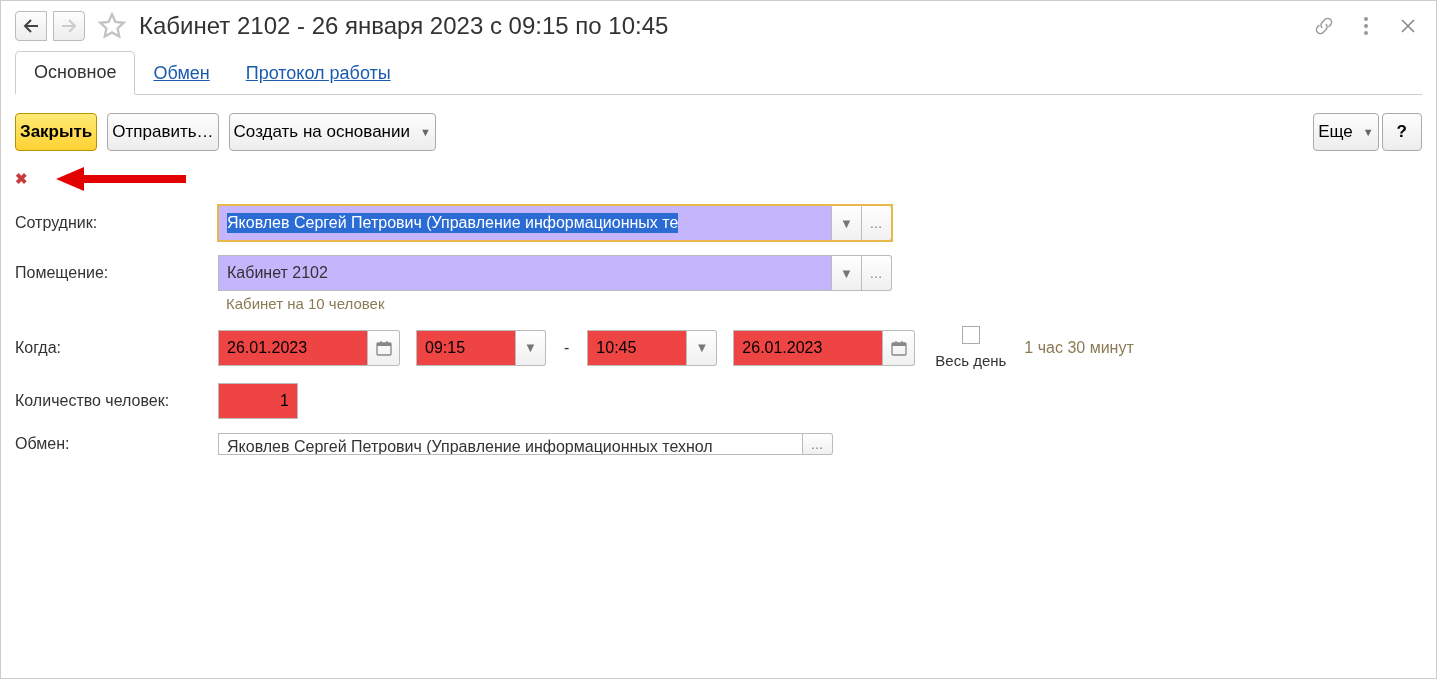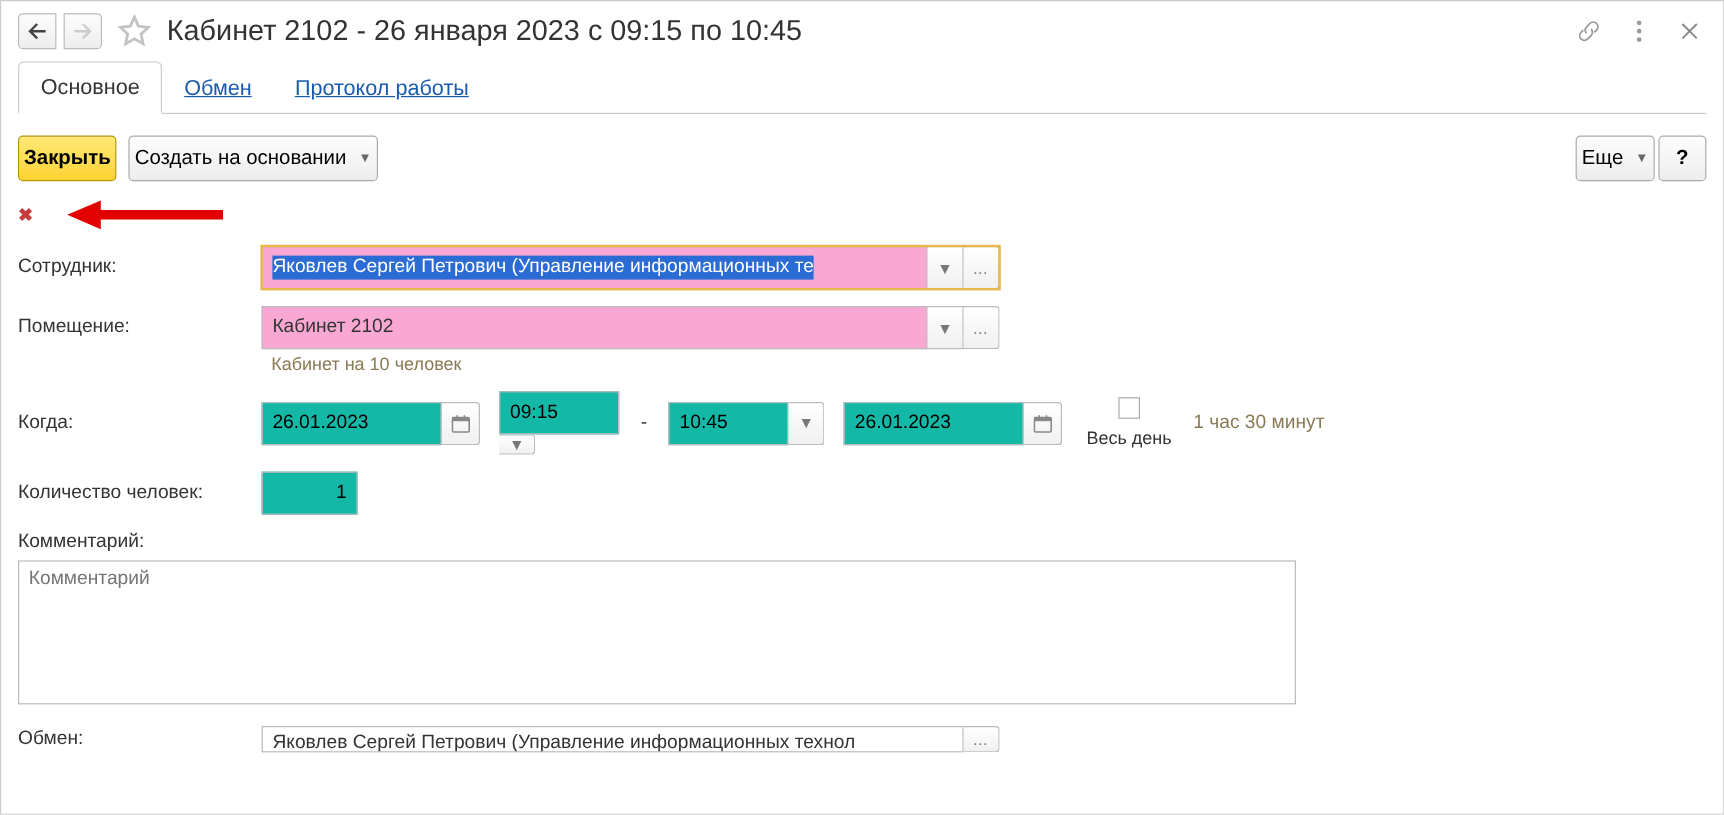--- a/index.html
+++ b/index.html
@@ -57,29 +57,29 @@
   .x-icon{color:#c73c3c;font-weight:bold;font-size:15px;}
   .arrow-annot{margin-left:20px;display:flex;align-items:center;}
   .arrow-annot svg{display:block;}
 
   .form{padding:0 14px;}
   .row{display:flex;align-items:center;margin-bottom:14px;gap:8px;}
   .label{width:195px;font-size:16px;color:#333;}
 
   .combo{display:flex;align-items:stretch;}
   .combo.active{outline:2px solid #e8b84a;outline-offset:-1px;}
-  .combo-input{height:36px;border:1px solid #bbb;padding:4px 8px;font-size:16px;width:555px;background:#f9a8d4;display:flex;align-items:center;overflow:hidden;white-space:nowrap;}
+  .combo-input{height:36px;border:1px solid #bbb;padding:4px 8px;font-size:16px;width:614px;background:#c4b5fd;display:flex;align-items:center;overflow:hidden;white-space:nowrap;}
   .combo-input.selected span{background:#2a6bd4;color:#fff;padding:1px 0;}
   .combo-caret,.combo-dots{width:30px;border:1px solid #bbb;border-left:none;background:linear-gradient(#fff,#f0f0f0);display:flex;align-items:center;justify-content:center;cursor:pointer;color:#777;font-size:13px;border-radius:0 3px 3px 0;}
   .combo-caret{border-radius:0;}
   .combo-dots{letter-spacing:1px;}
 
   .hint-text{color:#8a7a55;font-size:15px;margin:-10px 0 14px 211px;}
 
-  .date-input,.time-input,.num-input{height:36px;border:1px solid #bbb;padding:4px 8px;font-size:16px;background:#14b8a6;}
+  .date-input,.time-input,.num-input{height:36px;border:1px solid #bbb;padding:4px 8px;font-size:16px;background:#ef4444;}
   .date-wrap,.time-wrap{display:flex;align-items:stretch;}
   .date-input{width:150px;}
   .date-btn{width:32px;border:1px solid #bbb;border-left:none;background:linear-gradient(#fff,#f0f0f0);display:flex;align-items:center;justify-content:center;cursor:pointer;border-radius:0 3px 3px 0;}
   .time-input{width:100px;}
   .time-btn{width:30px;border:1px solid #bbb;border-left:none;background:linear-gradient(#fff,#f0f0f0);display:flex;align-items:center;justify-content:center;cursor:pointer;color:#777;font-size:13px;border-radius:0 3px 3px 0;}
   .dash{margin:0 10px;font-size:16px;color:#333;}
   .checkbox-wrap{display:flex;align-items:center;gap:8px;margin-left:12px;flex-direction:column;}
   .checkbox{width:18px;height:18px;border:1px solid #aaa;background:#fff;cursor:pointer;}
   .dur-text{color:#8a7a55;font-size:16px;margin-left:10px;}
 
@@ -137,20 +137,21 @@
 
   <div class="tabs">
     <div class="tab active">Основное</div>
     <div class="tab link">Обмен</div>
     <div class="tab link">Протокол работы</div>
   </div>
   <div class="tabs-underline"></div>
 
   <div class="toolbar">
     <button class="btn primary">Закрыть</button>
+    <button class="btn">Отправить…</button>
     <button class="btn">
       <span>Создать на основании</span>
       <span class="caret">▼</span>
     </button>
     <div class="toolbar-right">
       <button class="btn">
         <span>Еще</span>
         <span class="caret">▼</span>
       </button>
       <button class="btn help">?</button>
@@ -206,21 +207,21 @@
         <input class="date-input" value="26.01.2023" style="">
         <div class="date-btn cal-icon">
           <svg width="16" height="16" viewBox="0 0 16 16">
               <rect x="1" y="3" width="14" height="12" rx="1" fill="none" stroke="#888" stroke-width="1.3"></rect>
               <rect x="1" y="3" width="14" height="3" fill="#888"></rect>
               <line x1="5" y1="1" x2="5" y2="4" stroke="#888" stroke-width="1.3"></line>
               <line x1="11" y1="1" x2="11" y2="4" stroke="#888" stroke-width="1.3"></line>
             </svg>
         </div>
       </div>
-      <div class="time-wrap" style="margin-left:8px;flex-direction:column;">
+      <div class="time-wrap" style="margin-left:8px;">
         <input class="time-input" value="09:15" style="">
         <div class="time-btn">
             <span>▼</span>
           </div>
       </div>
       <span class="dash">-</span>
       <div class="time-wrap">
         <input class="time-input" value="10:45" style="">
         <div class="time-btn">
             <span>▼</span>
@@ -242,24 +243,20 @@
         <span>Весь день</span>
       </div>
       <span class="dur-text">1 час 30 минут</span>
     </div>
 
     <div class="row">
       <div class="label">Количество человек:</div>
       <input class="num-input" value="1" style="">
     </div>
 
-    <div class="row" style="align-items:flex-start;flex-direction:column;gap:6px;margin-bottom:18px;">
-      <div class="label" style="width:auto;">Комментарий:</div>
-      <textarea class="comment-area" placeholder="Комментарий" style=""></textarea>
-    </div>
 
     <div class="row">
       <div class="label">Обмен:</div>
       <div class="author-wrap">
         <div class="author-input"><span>Яковлев Сергей Петрович (Управление информационных технол</span></div>
         <div class="combo-dots" style="border-left:none;">
             <span>…</span>
           </div>
       </div>
     </div>

